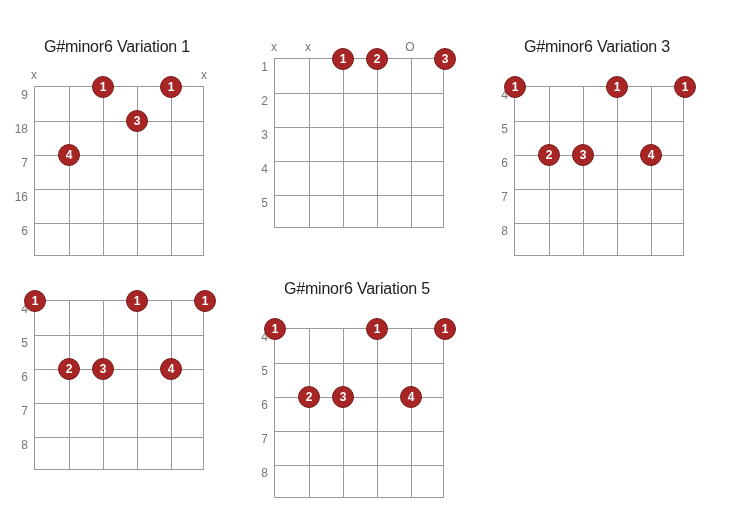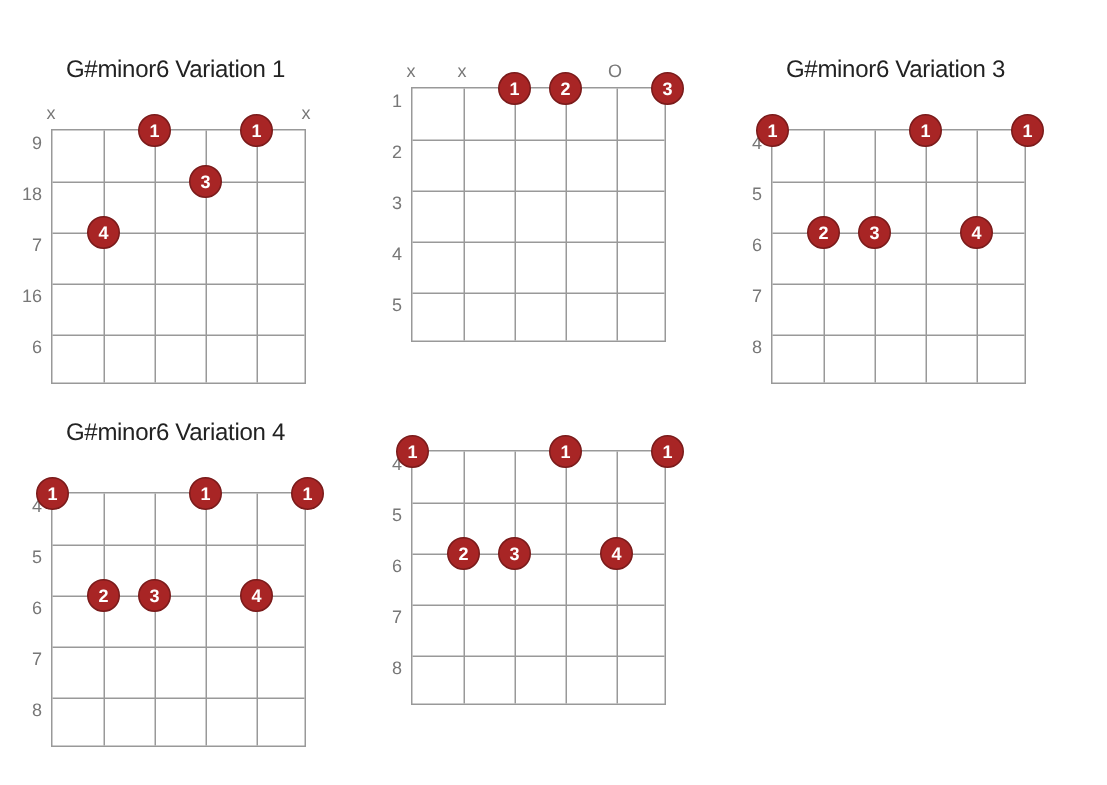--- a/index.html
+++ b/index.html
@@ -194,21 +194,20 @@
             <div class="dot" style="left: 102px; top: 0px;">1</div>
             <div class="dot" style="left: 170px; top: 0px;">1</div>
             <div class="dot" style="left: 34px; top: 68px;">2</div>
             <div class="dot" style="left: 68px; top: 68px;">3</div>
             <div class="dot" style="left: 136px; top: 68px;">4</div>
           </div>
         </div>
       </div>
     </div>
     <div class="chord-card">
-      <h3 class="chord-title">G#minor6 Variation 4</h3>
       <div class="chord-row">
         <div class="fret-labels">
           <div class="fret-label">4</div>
           <div class="fret-label">5</div>
           <div class="fret-label">6</div>
           <div class="fret-label">7</div>
           <div class="fret-label">8</div>
         </div>
         <div class="diagram">
           <div class="top-markers"></div>
@@ -225,20 +224,21 @@
             <div class="dot" style="left: 102px; top: 0px;">1</div>
             <div class="dot" style="left: 170px; top: 0px;">1</div>
             <div class="dot" style="left: 34px; top: 68px;">2</div>
             <div class="dot" style="left: 68px; top: 68px;">3</div>
             <div class="dot" style="left: 136px; top: 68px;">4</div>
           </div>
         </div>
       </div>
     </div>
     <div class="chord-card">
+      <h3 class="chord-title">G#minor6 Variation 5</h3>
       <div class="chord-row">
         <div class="fret-labels">
           <div class="fret-label">4</div>
           <div class="fret-label">5</div>
           <div class="fret-label">6</div>
           <div class="fret-label">7</div>
           <div class="fret-label">8</div>
         </div>
         <div class="diagram">
           <div class="top-markers"></div>

